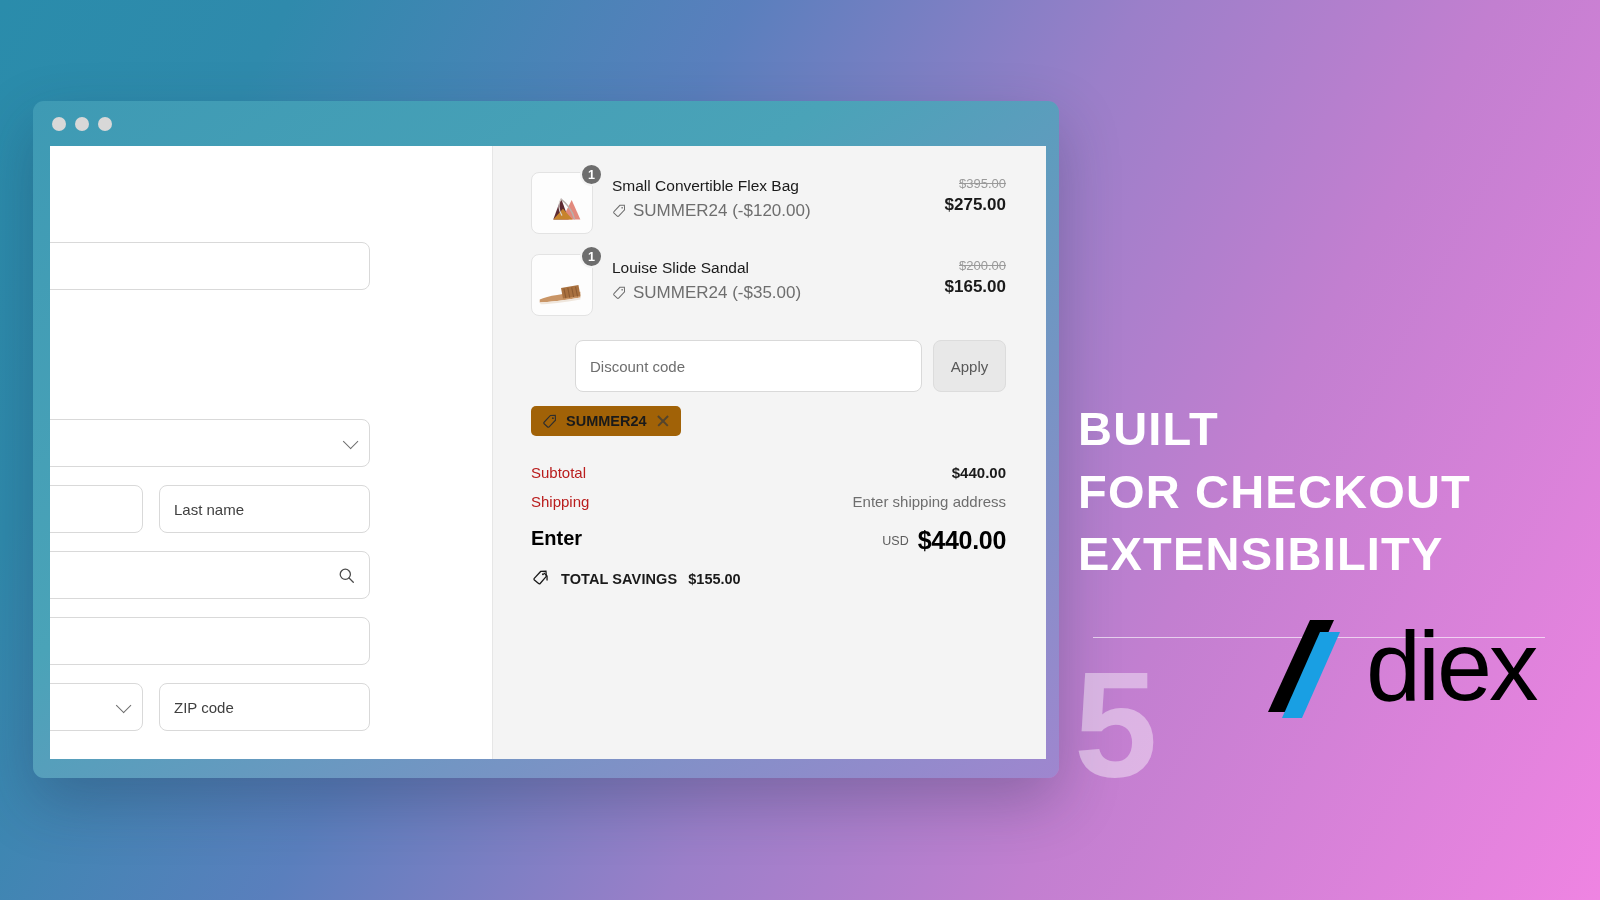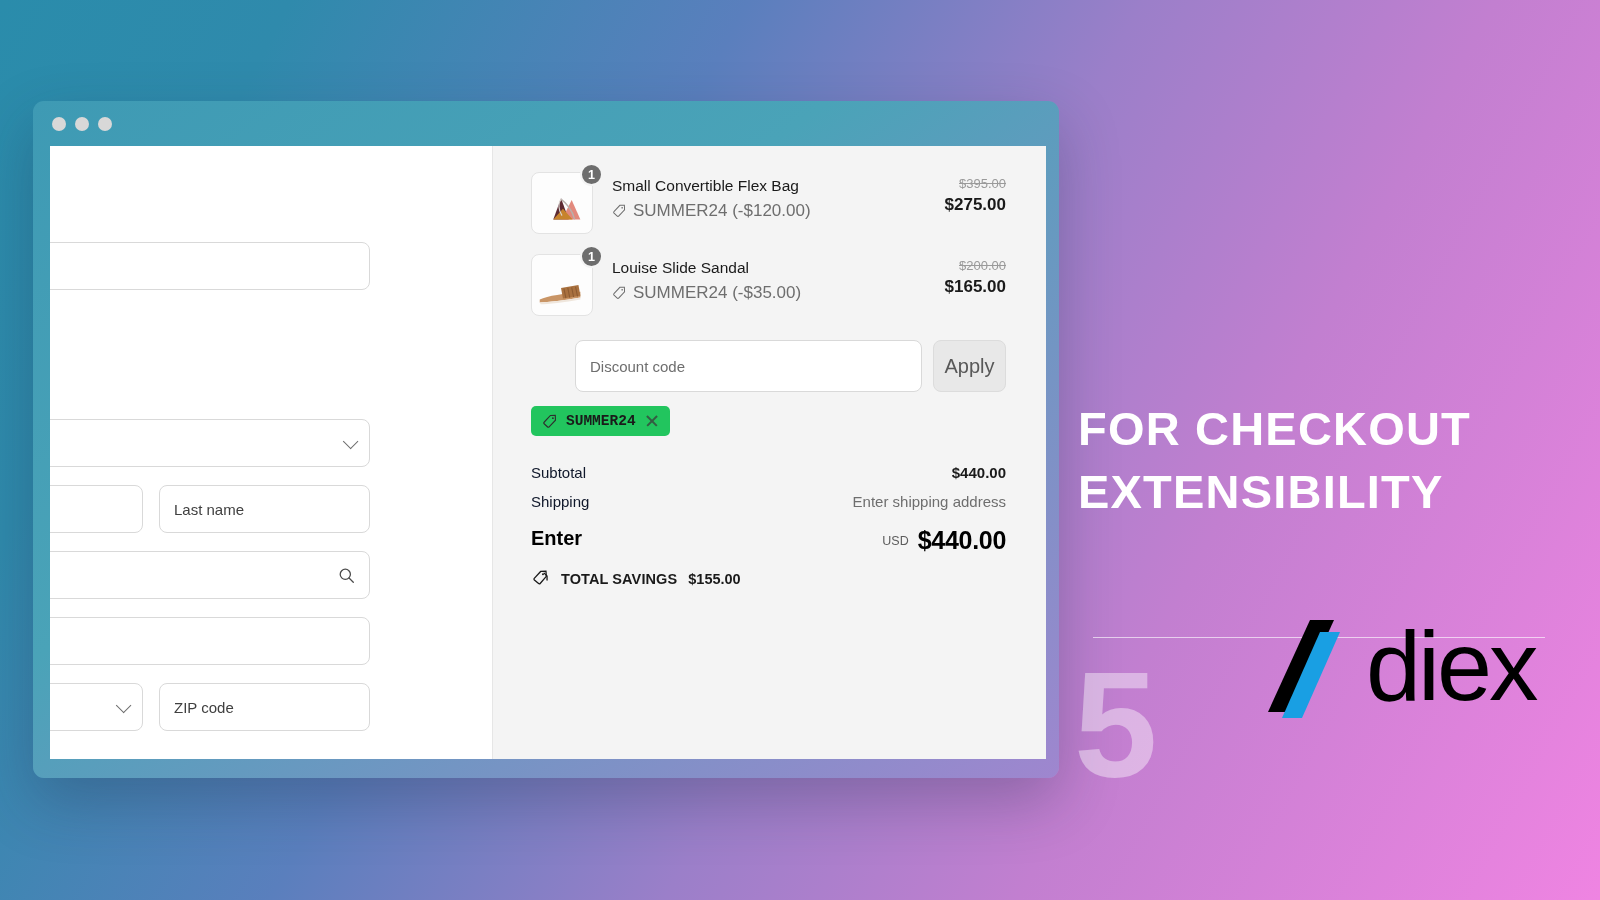--- a/index.html
+++ b/index.html
@@ -199,38 +199,37 @@
     font-family: "Liberation Sans", sans-serif;
     outline: none;
   }
   #discount-input::placeholder { color: #6e6e6e; }
   #apply-button {
     width: 73px;
     height: 52px;
     border: 1px solid #dcdcdc;
     border-radius: 8px;
     background: #e8e8e8;
-    font-size: 20px;
+    font-size: 15px;
     color: #585858;
     font-family: "Liberation Sans", sans-serif;
     cursor: pointer;
   }
 
   #applied-codes { margin-top: 14px; }
   .code-pill {
     display: inline-flex;
     align-items: center;
     gap: 9px;
-    background: #22c55e;
+    background: #a16207;
     border-radius: 5px;
     padding: 7px 11px;
     font-size: 14.5px;
     font-weight: 700;
     color: #1a1a1a;
-    font-family: Liberation Mono, monospace;
   }
   .pill-x {
     width: 14px; height: 14px;
     position: relative;
     cursor: pointer;
     opacity: 0.75;
   }
   .pill-x::before, .pill-x::after {
     content: '';
     position: absolute;
@@ -242,21 +241,21 @@
   .pill-x::after  { transform: rotate(-45deg); }
 
   
   #totals { margin-top: 28px; }
   .total-line {
     display: flex;
     justify-content: space-between;
     align-items: baseline;
     margin-bottom: 12px;
   }
-  .tl-label { font-size: 15px; color: #0f172a; }
+  .tl-label { font-size: 15px; color: #b91c1c; }
   .tl-value { font-size: 15px; font-weight: 700; color: #1a1a1a; }
   .tl-muted { font-size: 15px; color: #6e6e6e; font-weight: 400; }
   #total-line-final {
     margin-top: 16px;
     margin-bottom: 10px;
     align-items: baseline;
   }
   #total-label { font-size: 20px; font-weight: 700; color: #000; }
   #total-right { display: flex; align-items: center; gap: 9px; }
   #total-currency { font-size: 12.5px; color: #5c5c5c; }
@@ -495,20 +494,21 @@
           <span id="savings-label">TOTAL SAVINGS</span>
           <span id="savings-value">$155.00</span>
         </div>
 
       </div>
     </div>
   </div>
 </div>
 
 <div id="promo">
+  <div class="promo-line">BUILT</div>
   <div class="promo-line">FOR CHECKOUT</div>
   <div class="promo-line">EXTENSIBILITY</div>
 </div>
 
 <div id="promo-divider"></div>
 
 <div id="promo-number">5</div>
 
 <div id="brand-logo">
   <svg width="118" height="106" viewBox="0 0 118 106">

